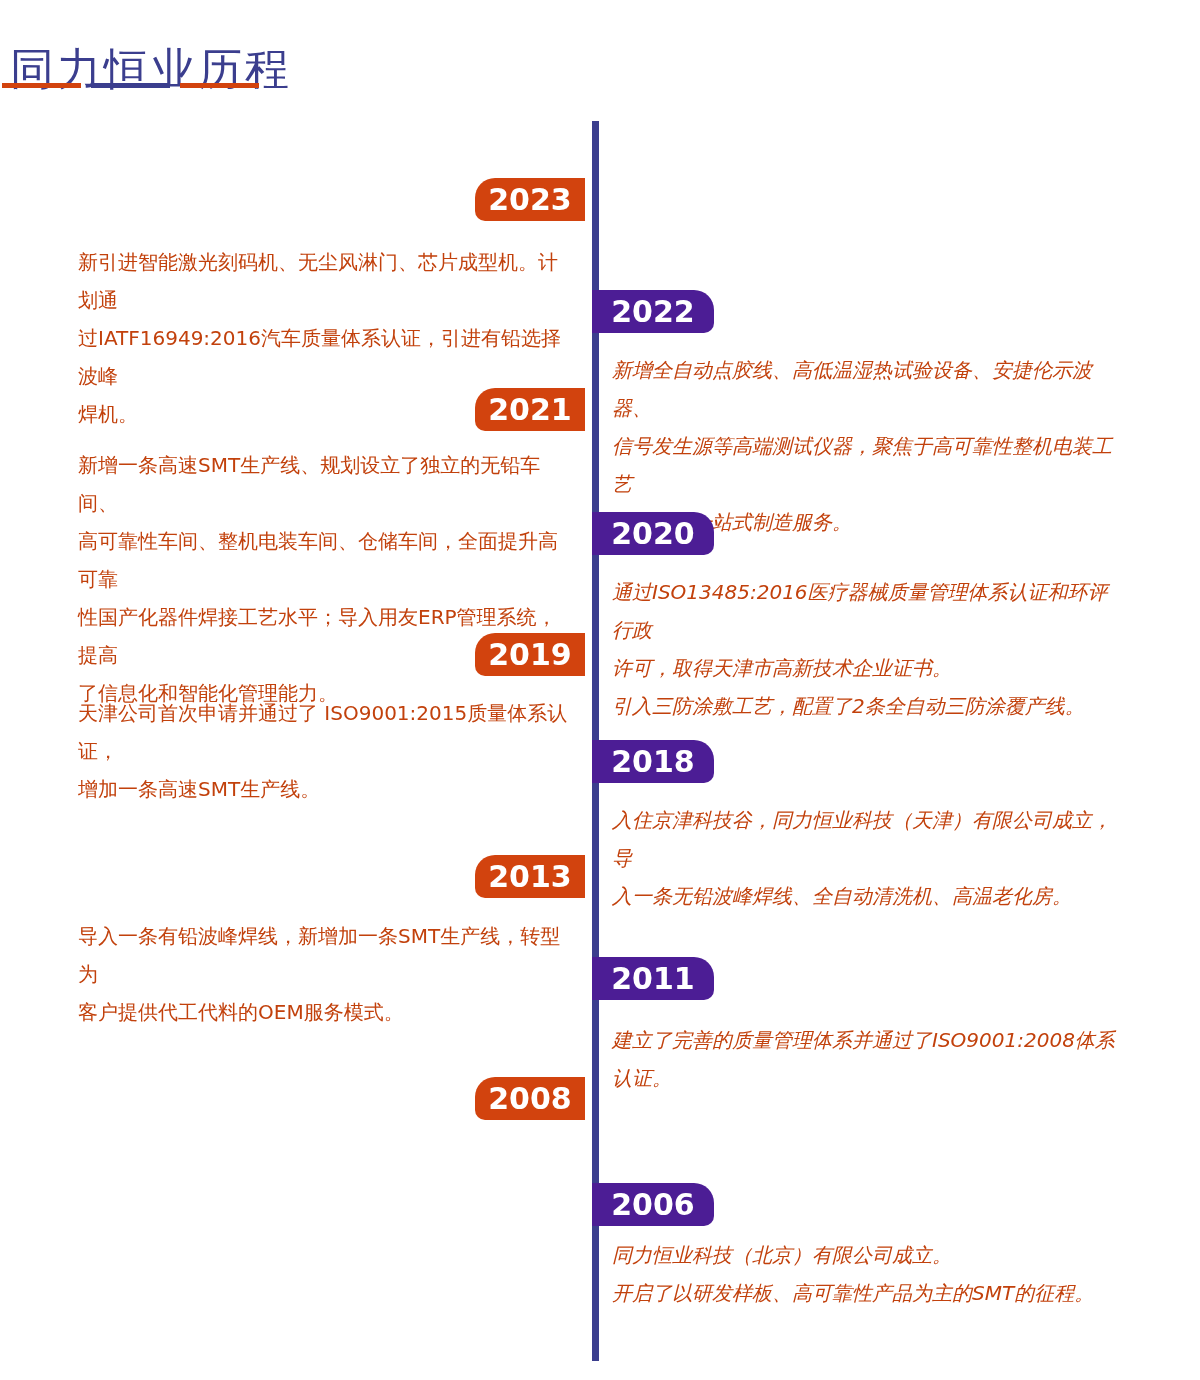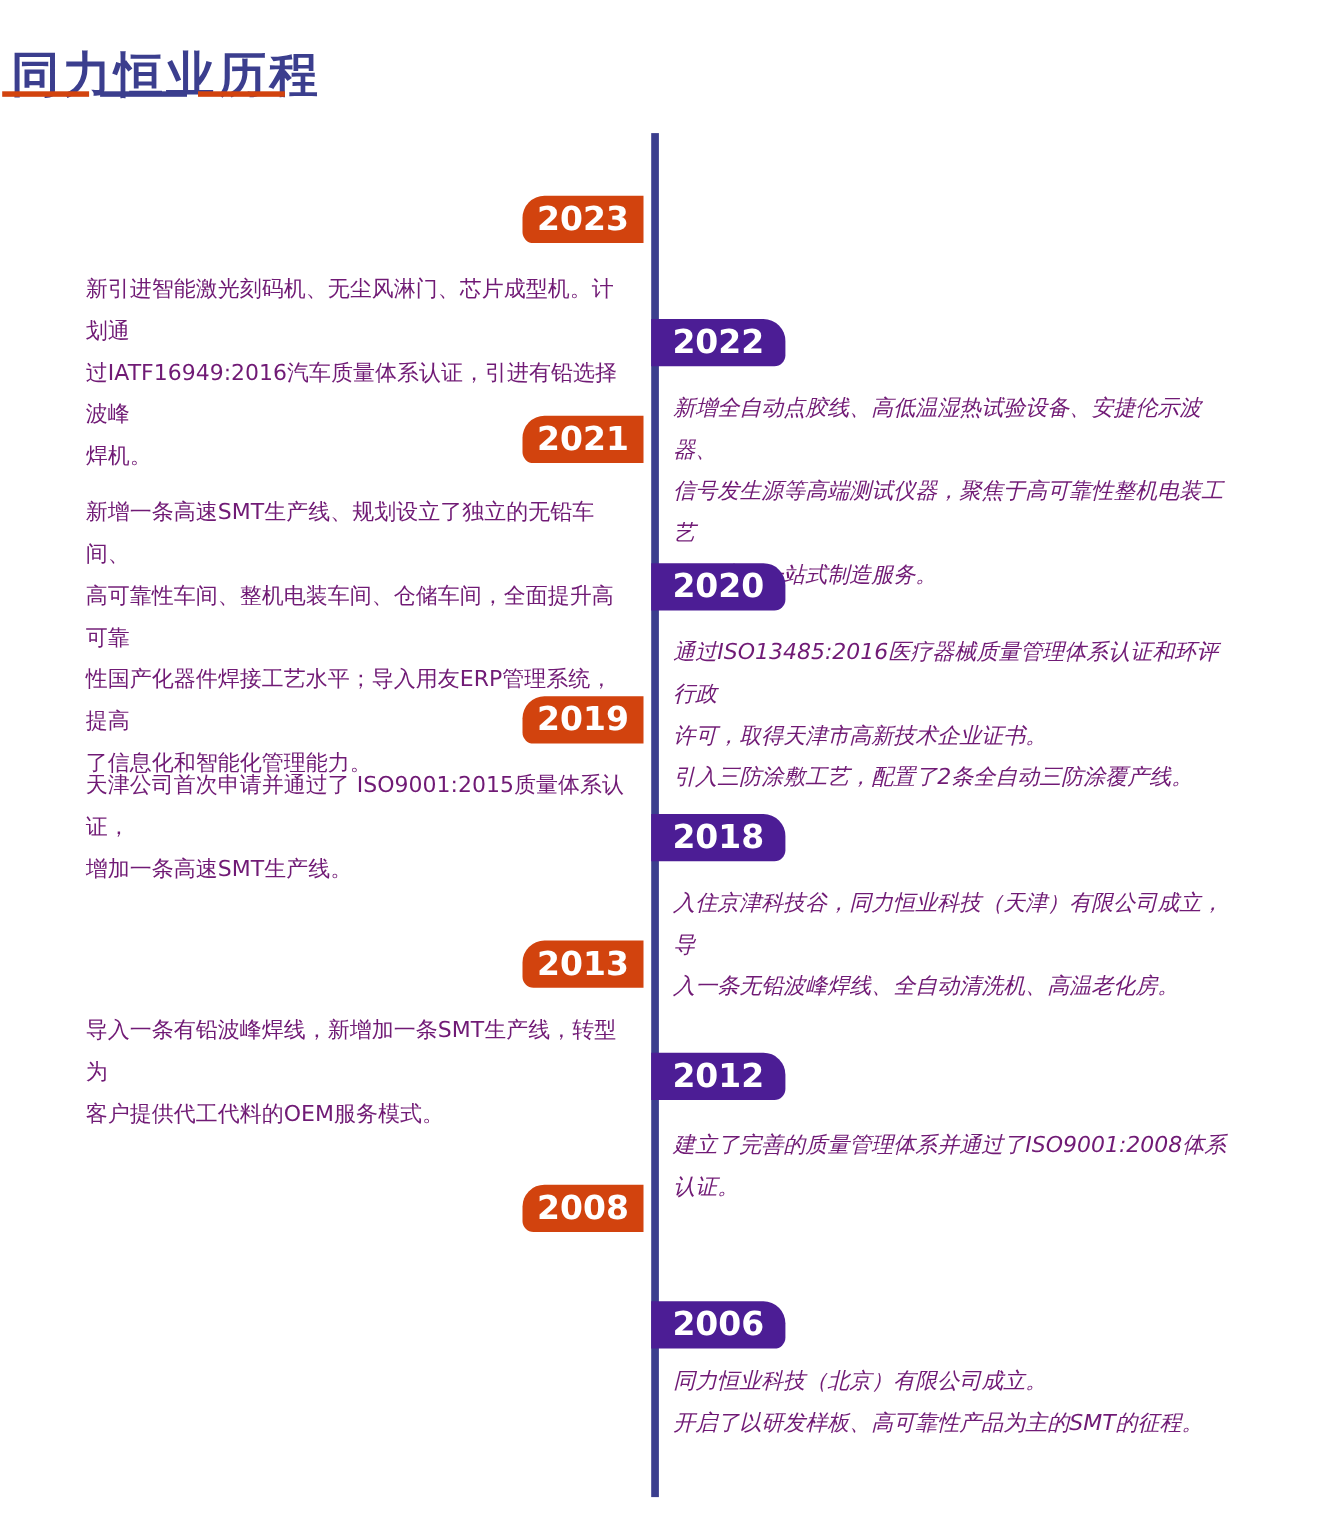--- a/index.html
+++ b/index.html
@@ -13,21 +13,21 @@
     width: 1200px;
     height: 1380px;
     background: #ffffff;
     overflow: hidden;
   }
   .page-title {
     position: absolute;
     left: 10px;
     top: 14px;
     font-size: 44px;
-    font-weight: bold;
+    font-weight: normal;
     color: #3b3e8e;
     letter-spacing: 3px;
     line-height: 1.2;
   }
   .title-underline {
     position: absolute;
     left: 2px;
     top: 83px;
     display: flex;
     gap: 10px;
@@ -68,21 +68,21 @@
     left: 592px;
     width: 122px;
     background: #4c1d95;
     border-radius: 0 20px 10px 0;
   }
 
   .event-text {
     position: absolute;
     font-size: 20px;
     line-height: 38px;
-    color: #701a75;
+    color: #c2410c;
     white-space: pre-line;
   }
   .event-text.left { left: 78px; width: 490px; }
   .event-text.right { left: 612px; width: 510px; font-style: italic; }
 </style>
 </head>
 <body>
 
 <div class="page">
 
@@ -99,21 +99,21 @@
   <div class="year-badge left" style="top:178px">2023</div>
   <div class="event-text left" style="top:243px">新引进智能激光刻码机、无尘风淋门、芯片成型机。计划通
 过IATF16949:2016汽车质量体系认证，引进有铅选择波峰
 焊机。</div>
 
   <div class="year-badge right" style="top:290px">2022</div>
   <div class="event-text right" style="top:351px">新增全自动点胶线、高低温湿热试验设备、安捷伦示波器、
 信号发生源等高端测试仪器，聚焦于高可靠性整机电装工艺
 和全流程一站式制造服务。</div>
 
-  <div class="year-badge left" style="top:378px">2021</div>
+  <div class="year-badge left" style="top:388px">2021</div>
   <div class="event-text left" style="top:446px">新增一条高速SMT生产线、规划设立了独立的无铅车间、
 高可靠性车间、整机电装车间、仓储车间，全面提升高可靠
 性国产化器件焊接工艺水平；导入用友ERP管理系统，提高
 了信息化和智能化管理能力。</div>
 
   <div class="year-badge right" style="top:512px">2020</div>
   <div class="event-text right" style="top:573px">通过ISO13485:2016医疗器械质量管理体系认证和环评行政
 许可，取得天津市高新技术企业证书。
 引入三防涂敷工艺，配置了2条全自动三防涂覆产线。</div>
 
@@ -122,21 +122,21 @@
 增加一条高速SMT生产线。</div>
 
   <div class="year-badge right" style="top:740px">2018</div>
   <div class="event-text right" style="top:801px">入住京津科技谷，同力恒业科技（天津）有限公司成立，导
 入一条无铅波峰焊线、全自动清洗机、高温老化房。</div>
 
   <div class="year-badge left" style="top:855px">2013</div>
   <div class="event-text left" style="top:917px">导入一条有铅波峰焊线，新增加一条SMT生产线，转型为
 客户提供代工代料的OEM服务模式。</div>
 
-  <div class="year-badge right" style="top:957px">2012</div>
+  <div class="year-badge right" style="top:957px">2011</div>
   <div class="event-text right" style="top:1021px">建立了完善的质量管理体系并通过了ISO9001:2008体系
 认证。</div>
 
   <div class="year-badge left" style="top:1077px">2008</div>
 
   <div class="year-badge right" style="top:1183px">2006</div>
   <div class="event-text right" style="top:1236px">同力恒业科技（北京）有限公司成立。
 开启了以研发样板、高可靠性产品为主的SMT的征程。</div>
 
 </div>

